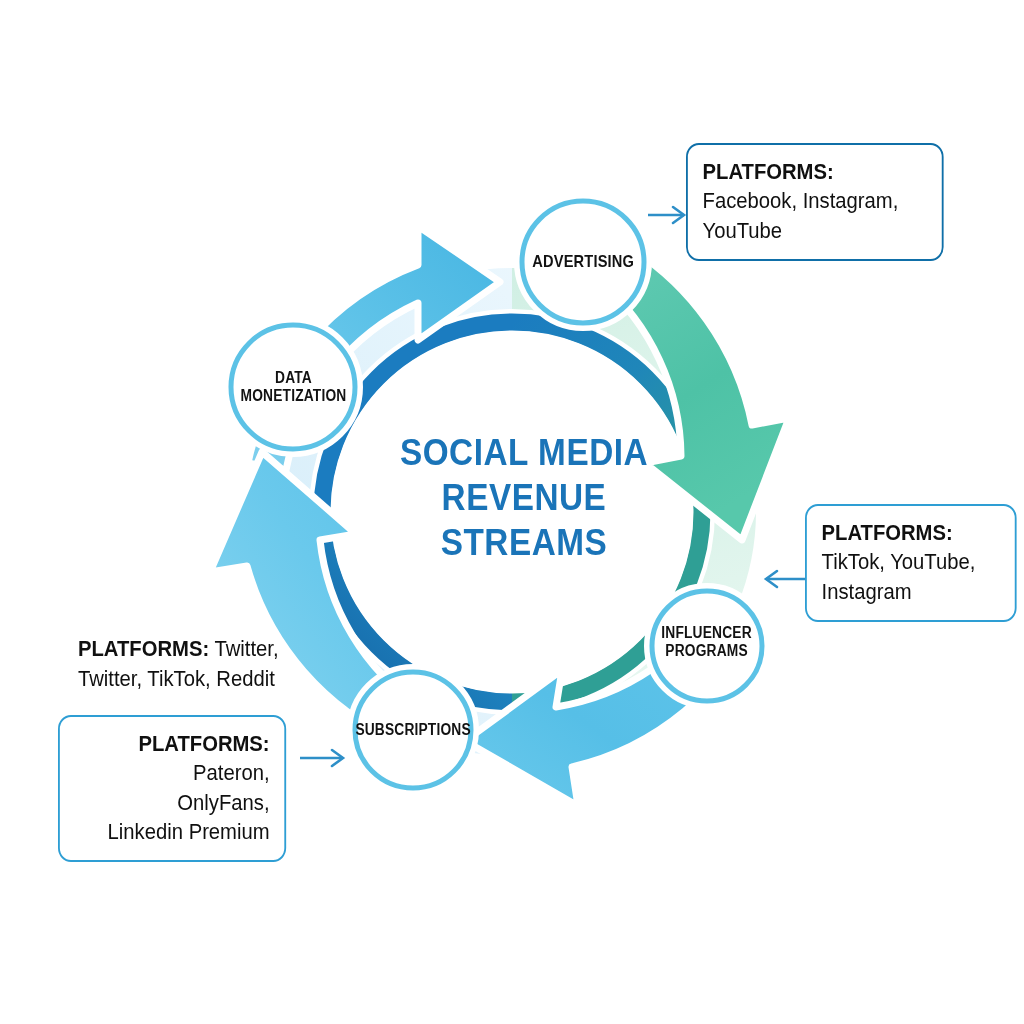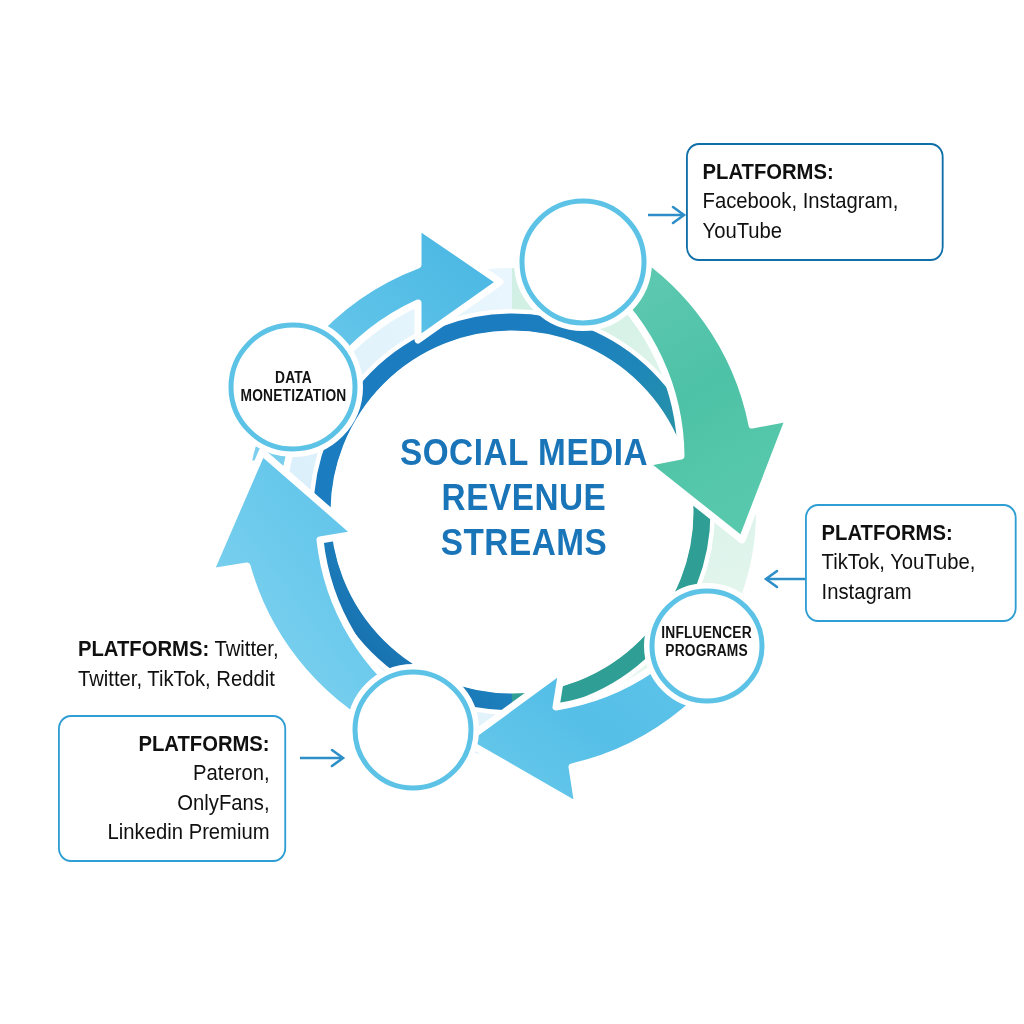--- a/index.html
+++ b/index.html
@@ -224,26 +224,32 @@
       <path d="M 777 571 L 766 579 L 777 587" stroke-linecap="round"></path>
 
       <path d="M 300 758 L 343 758"></path>
       <path d="M 332 750 L 343 758 L 332 766" stroke-linecap="round"></path>
     </g>
   </svg>
 
   <div class="center-title">SOCIAL MEDIA
 REVENUE STREAMS</div>
 
+  <div class="node-circle" style="left:522px; top:201px; width:122px; height:122px; box-shadow:none; background:transparent;">
+    <div class="node-label" style="font-size:17px;">ADVERTISING</div>
+  </div>
 
   <div class="node-circle" style="left:652px; top:587px; width:110px; height:110px; box-shadow:none; background:transparent;">
     <div class="node-label" style="font-size:16px;">INFLUENCER
 PROGRAMS</div>
   </div>
 
+  <div class="node-circle" style="left:355px; top:672px; width:116px; height:116px; box-shadow:none; background:transparent;">
+    <div class="node-label" style="font-size:16px;">SUBSCRIPTIONS</div>
+  </div>
 
   <div class="node-circle" style="left:231px; top:325px; width:124px; height:124px; box-shadow:none; background:transparent;align-items:center;">
     <div class="node-label" style="font-size:16px;">DATA
 MONETIZATION</div>
   </div>
 
   <div class="callout strong-border ta-left" style="left:686px; top:143px; width:280px;">
     <div class="lead">PLATFORMS:</div>
     <div class="body" style="white-space:pre-line;">Facebook, Instagram,
 YouTube</div>

